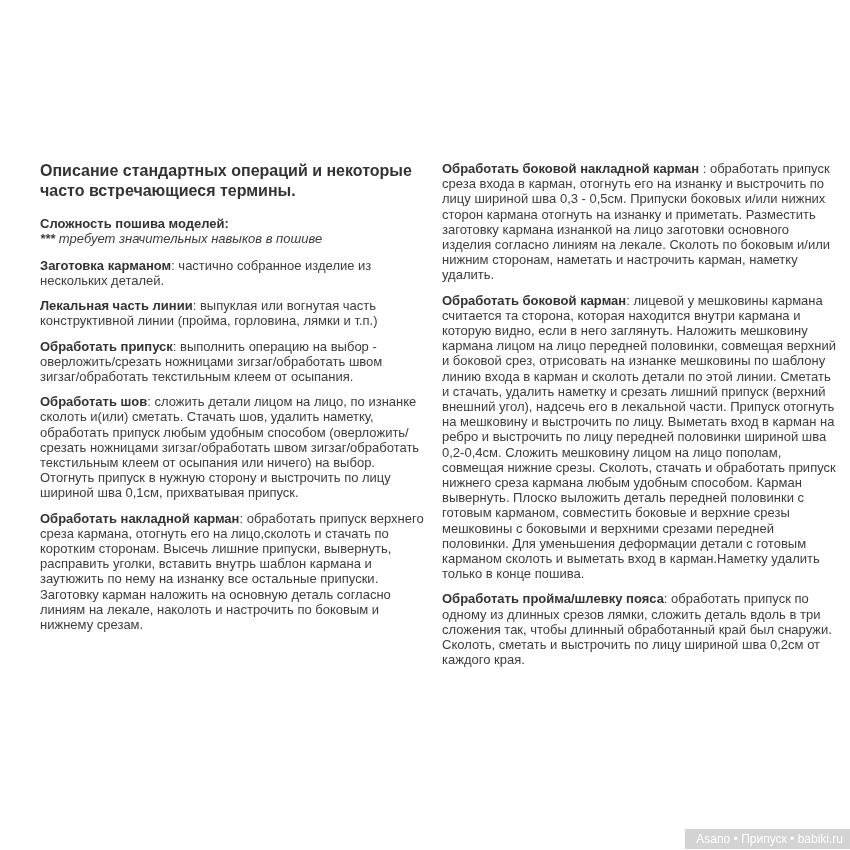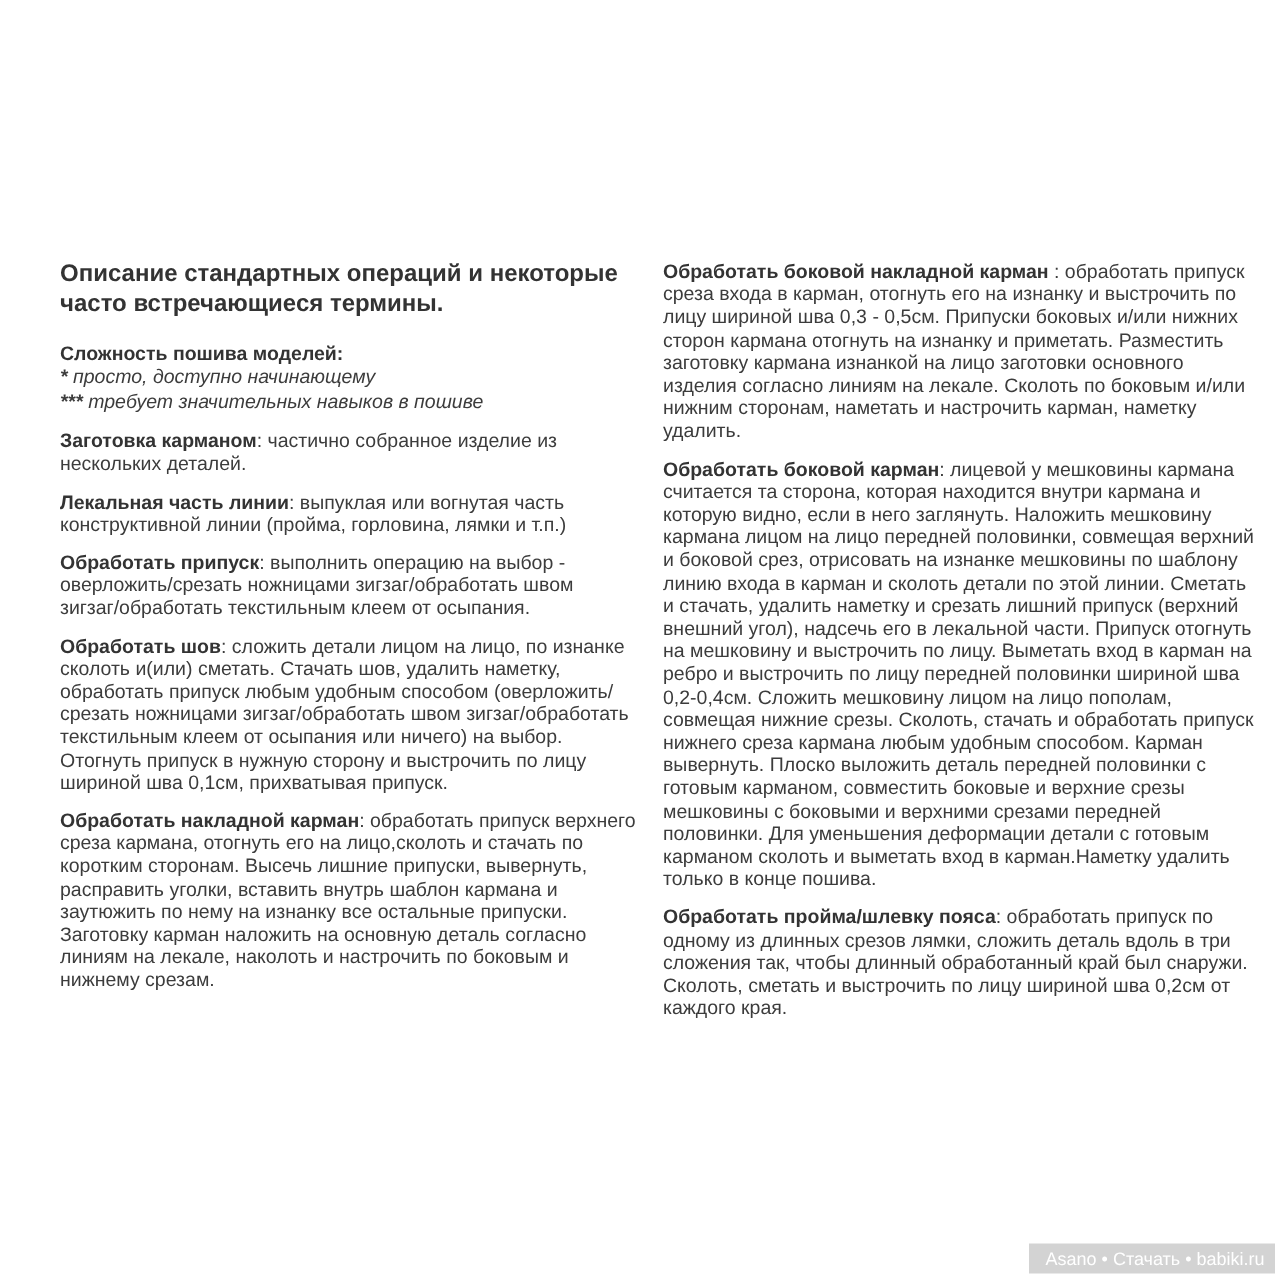--- a/index.html
+++ b/index.html
@@ -13,21 +13,20 @@
     width:850px; height:850px;
     background:#ffffff;
     overflow:hidden;
   }
   .col {
     position:absolute;
     top:161px;
     font-size:13px;
     line-height:15.2px;
     color:#3c3c3c;
-    margin-top:12px;
   }
   .col-left  { left:40px;  width:384px; }
   .col-right { left:442px; width:394px; }
   .doc-title {
     font-size:16px;
     line-height:20px;
     font-weight:bold;
     color:#333333;
     margin:0 0 15px 0;
   }
@@ -50,21 +49,20 @@
 <body>
 
 <div class="page">
 
   <div class="col col-left">
 
     <h1 class="doc-title">Описание стандартных операций и некоторые часто встречающиеся термины.</h1>
 
     <div class="sec">
       <div><b class="term">Сложность пошива моделей:</b></div>
-      <div class="cx-item"><b class="stars">*</b> <i>просто, доступно начинающему</i></div>
       <div class="cx-item"><b class="stars">***</b> <i>требует значительных навыков в пошиве</i></div>
     </div>
 
     <p class="sec"><b class="term">Заготовка карманом</b><span>: частично собранное изделие из нескольких деталей.</span></p>
 
     <p class="sec"><b class="term">Лекальная часть линии</b><span>: выпуклая или вогнутая часть конструктивной линии (пройма, горловина, лямки и т.п.)</span></p>
 
     <p class="sec"><b class="term">Обработать припуск</b><span>: выполнить операцию на выбор - оверложить/срезать ножницами зигзаг/обработать швом зигзаг/обработать текстильным клеем от осыпания.</span></p>
 
     <p class="sec"><b class="term">Обработать шов</b><span>: сложить  детали лицом на лицо, по изнанке сколоть и(или) сметать. Стачать шов, удалить наметку, обработать припуск любым удобным способом (оверложить/срезать ножницами зигзаг/обработать швом зигзаг/обработать текстильным клеем от осыпания или ничего) на выбор. Отогнуть припуск в нужную сторону и выстрочить по лицу шириной шва 0,1см, прихватывая припуск.</span></p>
@@ -76,15 +74,15 @@
   <div class="col col-right">
 
     <p class="sec"><b class="term">Обработать боковой накладной карман</b><span> : обработать припуск среза входа в карман, отогнуть его на изнанку и выстрочить по лицу шириной шва 0,3 - 0,5см. Припуски боковых и/или нижних сторон кармана отогнуть на изнанку и приметать. Разместить заготовку кармана изнанкой на лицо заготовки основного изделия согласно линиям на лекале. Сколоть по боковым и/или нижним сторонам, наметать и настрочить карман, наметку удалить.</span></p>
 
     <p class="sec"><b class="term">Обработать боковой карман</b><span>: лицевой у мешковины кармана считается та сторона, которая находится внутри кармана и которую видно, если в него заглянуть. Наложить мешковину кармана лицом на лицо передней половинки, совмещая верхний и боковой срез, отрисовать на изнанке мешковины по шаблону линию входа в карман и сколоть детали по этой линии. Сметать и стачать, удалить наметку и срезать лишний припуск (верхний внешний угол), надсечь его в лекальной части. Припуск отогнуть на мешковину и выстрочить по лицу. Выметать вход в карман на ребро и выстрочить по лицу передней половинки шириной шва 0,2-0,4см. Сложить мешковину лицом на лицо пополам, совмещая нижние срезы. Сколоть, стачать и обработать припуск нижнего среза кармана любым удобным способом.  Карман вывернуть. Плоско выложить деталь передней половинки с готовым карманом, совместить боковые  и верхние срезы мешковины с боковыми и верхними  срезами передней половинки. Для уменьшения деформации детали с готовым карманом сколоть и выметать вход в карман.Наметку удалить только в конце пошива.</span></p>
 
     <p class="sec"><b class="term">Обработать пройма/шлевку пояса</b><span>: обработать припуск по одному из длинных срезов  лямки, сложить деталь вдоль в три сложения так, чтобы длинный обработанный край был снаружи. Сколоть, сметать и выстрочить по лицу шириной шва 0,2см от каждого края.</span></p>
 
   </div>
 
-  <div class="watermark">Asano • Стачать • babiki.ru</div>
+  <div class="watermark">Asano • Припуск • babiki.ru</div>
 
 </div>
 
 </body></html>

